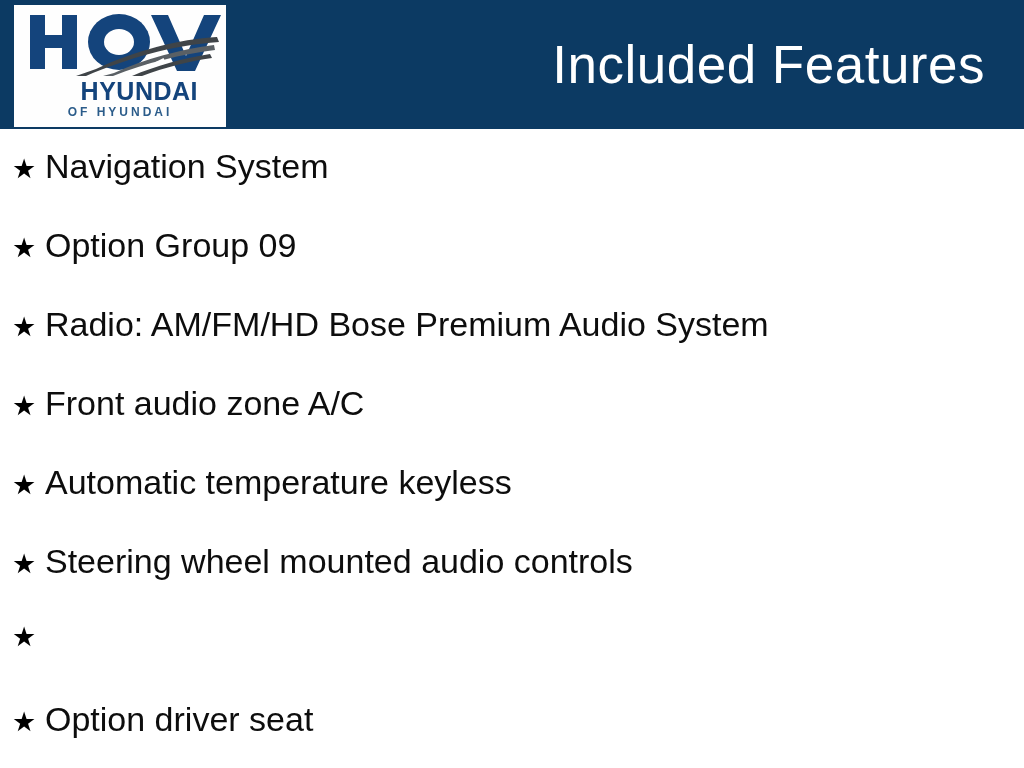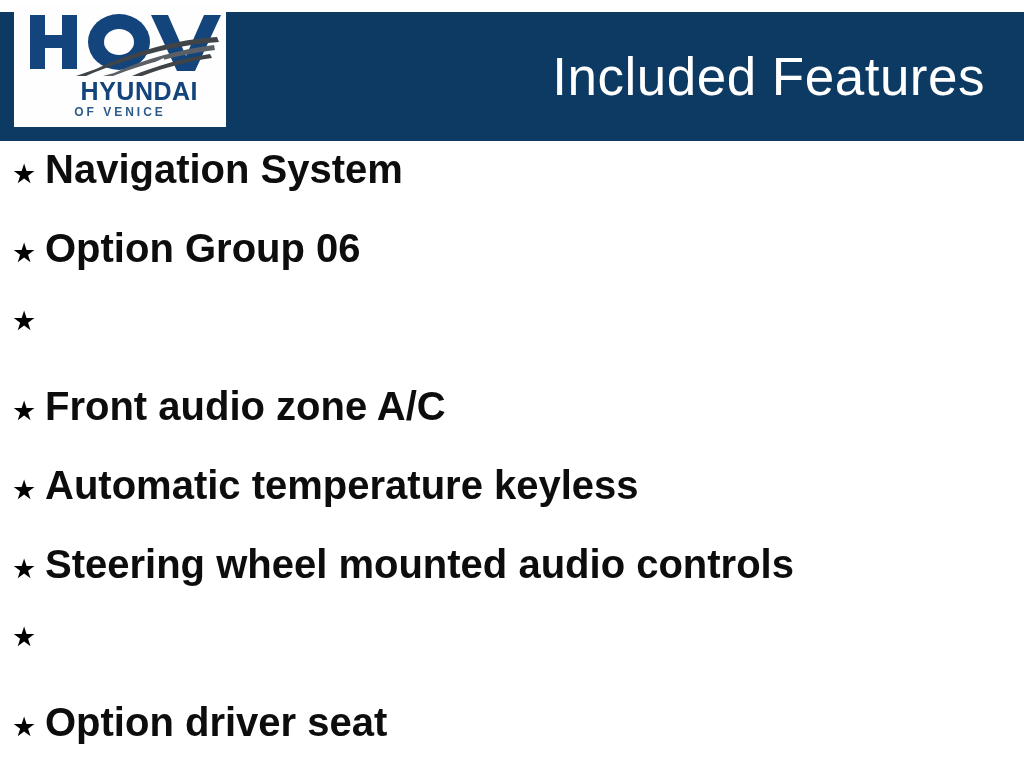--- a/index.html
+++ b/index.html
@@ -26,21 +26,20 @@
     position: absolute;
     top: 0;
     left: 0;
     width: 1024px;
     height: 129px;
     background: #0c3a63;
     display: flex;
     align-items: center;
     justify-content: flex-end;
     box-sizing: border-box;
-    margin-top: 12px;
   }
   .header-title {
     color: #ffffff;
     font-size: 53px;
     font-weight: 400;
     letter-spacing: 0.5px;
     line-height: 1;
     padding-right: 39px;
     white-space: nowrap;
   }
@@ -116,22 +115,22 @@
   .bullet-star {
     flex: 0 0 auto;
     width: 33px;
     color: #000000;
     font-size: 27px;
     line-height: 1;
     font-family: "DejaVu Sans", sans-serif;
   }
   .feature-label {
     color: #0d0d0d;
-    font-size: 40px;
-    font-weight: 700;
+    font-size: 34px;
+    font-weight: 400;
     line-height: 1;
     white-space: nowrap;
   }
 </style>
 </head>
 <body>
 
 <div class="slide">
 
   <div class="header">
@@ -152,35 +151,36 @@
 
         <polygon points="137,6 154,6 172,47 190,6 207,6 181,62 163,62" fill="#14447c"></polygon>
 
         <path d="M203,28 C165,30 120,42 82,60 L62,67 L72,67 C112,50 158,36 205,33 Z" fill="#3f4448"></path>
         <path d="M200,36 C168,40 130,50 100,64 L89,67 L99,67 C132,54 168,45 201,41 Z" fill="#5a6065"></path>
         <path d="M196,45 C170,49 141,57 118,67 L128,67 C152,58 176,52 198,49 Z" fill="#3f4448"></path>
         <path d="M150,50 L142,54 M135,56 L127,60 M120,61 L112,65" stroke="#fefefe" stroke-width="2" fill="none"></path>
       </svg>
 
       <div class="logo-hyundai">HYUNDAI</div>
-      <div class="logo-venice">OF VENICE</div>
+      <div class="logo-venice">OF HYUNDAI</div>
     </div>
   </div>
 
   <ul class="features">
     <li class="feature-item">
       <span class="bullet-star">★</span>
       <span class="feature-label">Navigation System</span>
     </li>
     <li class="feature-item">
       <span class="bullet-star">★</span>
-      <span class="feature-label">Option Group 06</span>
-    </li>
-    <li class="feature-item">
-      <span class="bullet-star">★</span>
+      <span class="feature-label">Option Group 09</span>
+    </li>
+    <li class="feature-item">
+      <span class="bullet-star">★</span>
+      <span class="feature-label">Radio: AM/FM/HD Bose Premium Audio System</span>
     </li>
     <li class="feature-item">
       <span class="bullet-star">★</span>
       <span class="feature-label">Front audio zone A/C</span>
     </li>
     <li class="feature-item">
       <span class="bullet-star">★</span>
       <span class="feature-label">Automatic temperature keyless</span>
     </li>
     <li class="feature-item">

